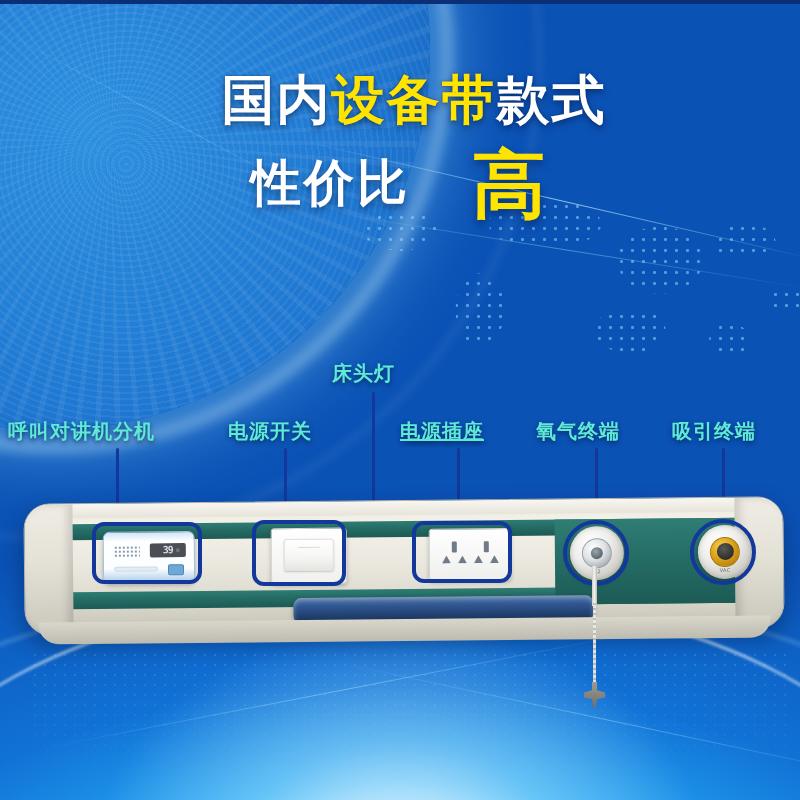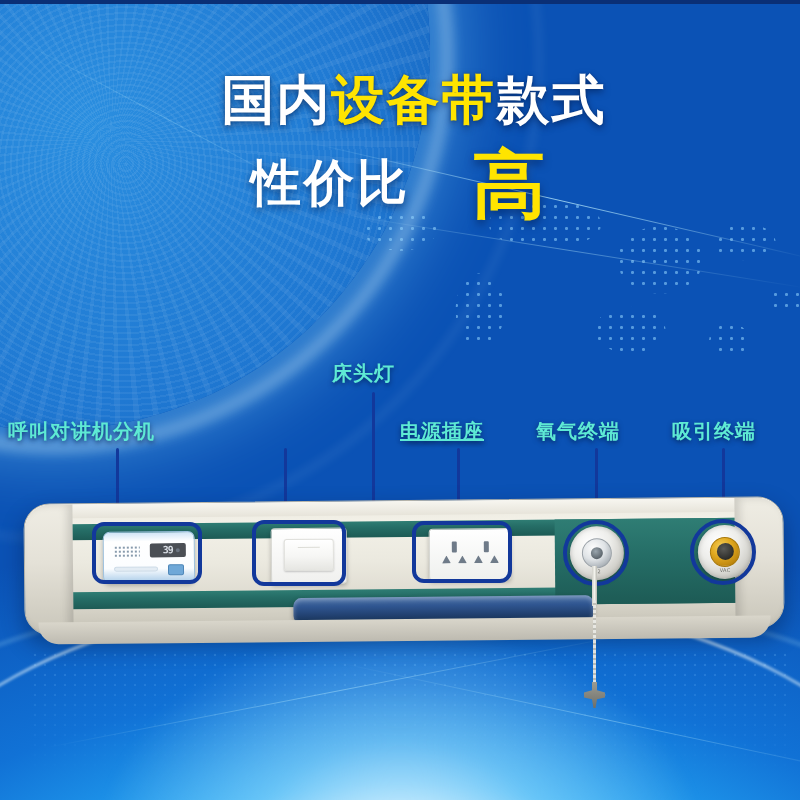--- a/index.html
+++ b/index.html
@@ -273,20 +273,21 @@
   <div class="arc"></div>
   <div class="glowspot"></div>
   <div class="bg-topdark"></div>
 
   <div class="headline">
     <div class="hl-row1"><span>国内</span><span class="accent">设备带</span><span>款式</span></div>
     <div class="hl-row2"><span>性价比</span><span class="big">高</span></div>
   </div>
 
   <div class="callout" style="left:8px;top:418px;">呼叫对讲机分机</div>
+  <div class="callout" style="left:228px;top:418px;">电源开关</div>
   <div class="callout" style="left:332px;top:360px;">床头灯</div>
   <div class="callout" style="left:400px;top:418px;text-decoration:underline;">电源插座</div>
   <div class="callout" style="left:672px;top:418px;">吸引终端</div>
   <div class="callout" style="left:536px;top:418px;">氧气终端</div>
 
   <div class="leader" style="left:116px;top:448px;height:72px;"></div>
   <div class="leader" style="left:284px;top:448px;height:70px;"></div>
   <div class="leader" style="left:372px;top:392px;height:230px;"></div>
   <div class="leader" style="left:457px;top:448px;height:72px;"></div>
   <div class="leader" style="left:595px;top:448px;height:78px;"></div>

